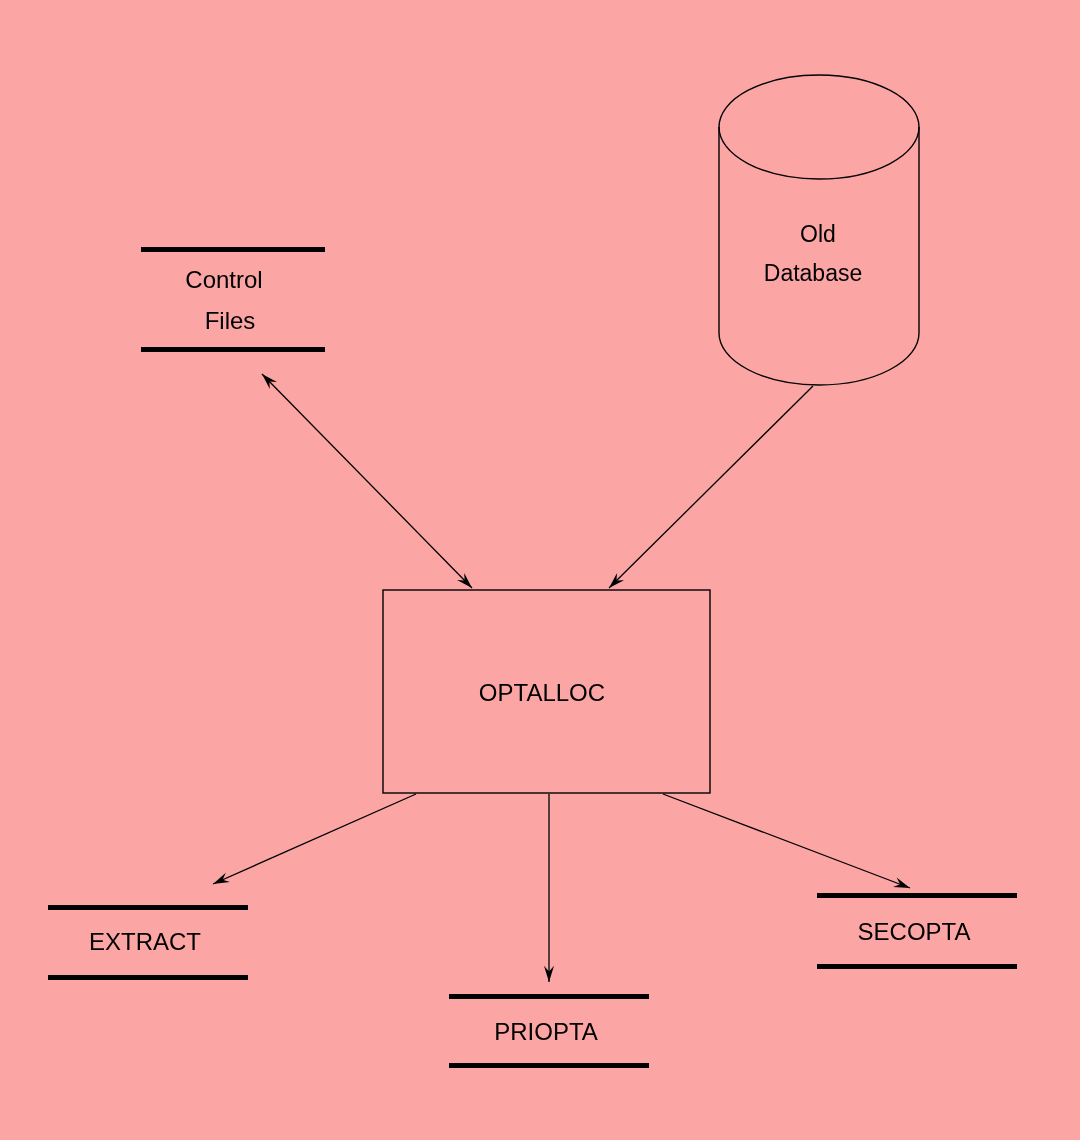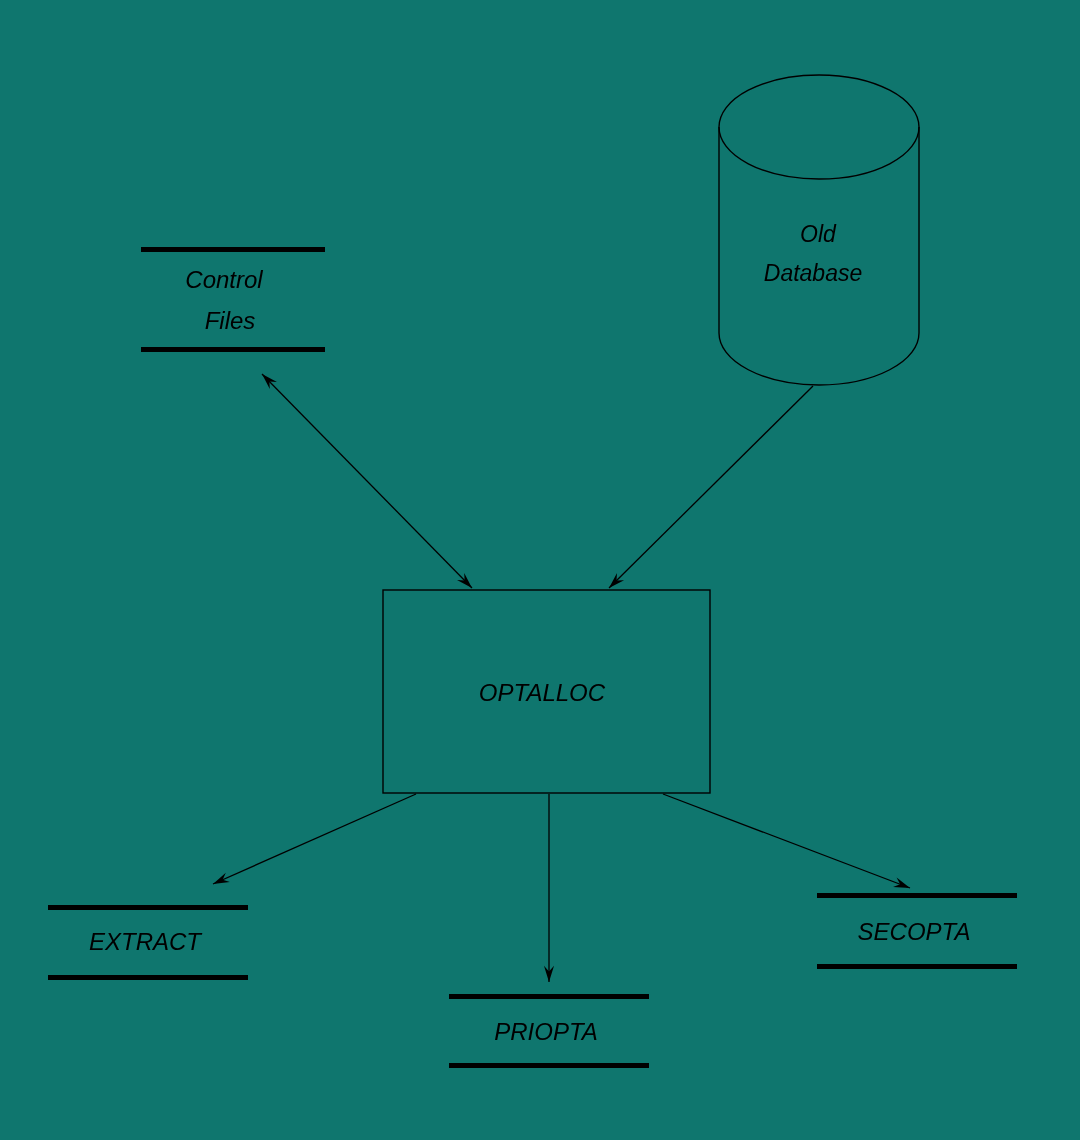--- a/index.html
+++ b/index.html
@@ -10,22 +10,21 @@
   body {
     width: 1080px;
     height: 1140px;
     font-family: "Liberation Sans", sans-serif;
     overflow: hidden;
   }
   #diagram-root {
     position: relative;
     width: 1080px;
     height: 1140px;
-    background: #0f766e;
-    font-style: italic;
+    background: #fca5a5;
   }
   svg.diagram-canvas {
     position: absolute;
     top: 0;
     left: 0;
     width: 1080px;
     height: 1140px;
     display: block;
   }
   .shape-stroke {

